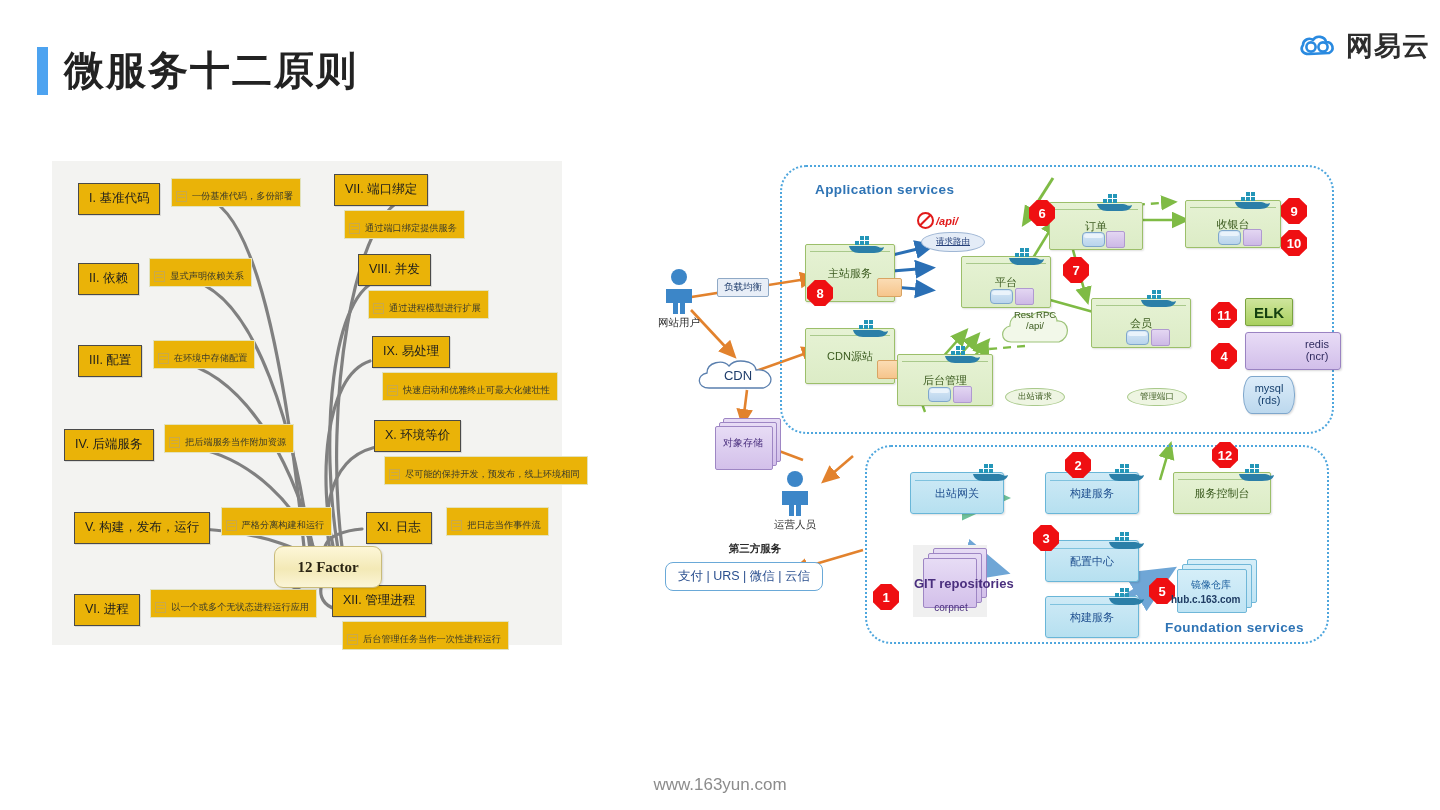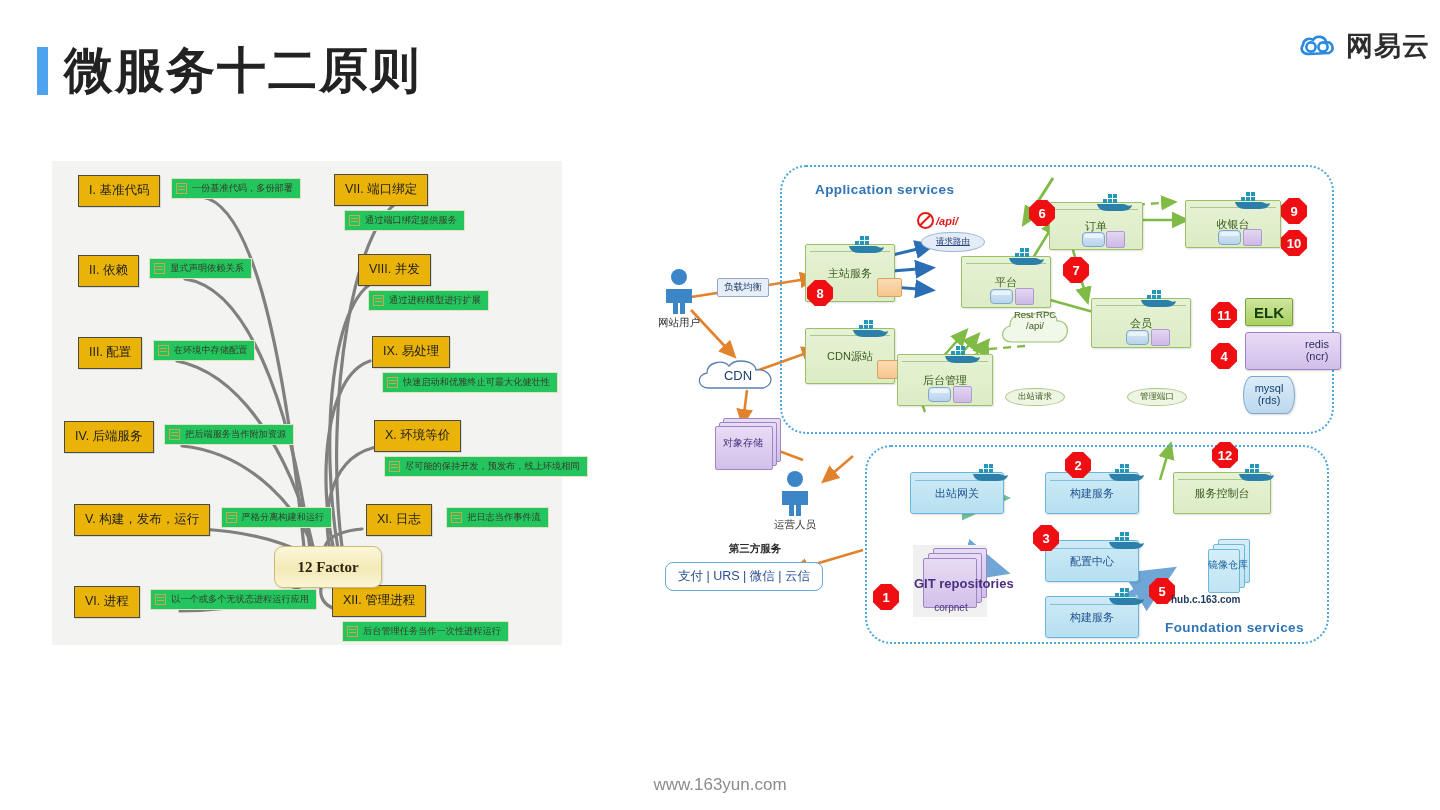--- a/index.html
+++ b/index.html
@@ -4,34 +4,34 @@
 <style>
   html,body{margin:0;padding:0;}
   body{
     width:1440px;height:810px;background:#ffffff;
     font-family:"Liberation Sans","DejaVu Sans",sans-serif;
     overflow:hidden;position:relative;
   }
   
   #header{position:absolute;left:0;top:0;width:1440px;height:120px;}
   #title-accent{position:absolute;left:37px;top:47px;width:11px;height:48px;background:#4da3f0;}
-  #page-title{position:absolute;left:64px;top:40px;font-size:49px;font-weight:bold;color:#222222;letter-spacing:2px;line-height:60px;white-space:nowrap;}
+  #page-title{position:absolute;left:64px;top:40px;font-size:40px;font-weight:bold;color:#222222;letter-spacing:2px;line-height:60px;white-space:nowrap;}
   #brand{position:absolute;right:10px;top:28px;display:flex;align-items:center;gap:8px;}
   #brand-text{font-size:27px;font-weight:bold;color:#2d2d2d;letter-spacing:1px;}
   
   #footer-url{position:absolute;left:0;top:775px;width:1440px;text-align:center;font-size:17px;color:#8c8c8c;}
 
   
   #mindmap{position:absolute;left:52px;top:161px;width:510px;height:484px;background:#f3f3f1;}
   #mindmap svg.links{position:absolute;left:0;top:0;width:510px;height:484px;}
   .mm-node{position:absolute;}
   .mm-box{background:#eab308;border:1.6px solid #4a4a4a;box-shadow:1px 1px 0 rgba(0,0,0,.10);
           padding:8px 10px;font-size:12.5px;color:#1d1d1d;display:inline-block;white-space:nowrap;line-height:1.1;}
-  .mm-note{background:#22c55e;border:1px solid #e2e2bd;margin-top:4px;margin-left:6px;
-           padding:3px 7px 3px 4px;font-size:9.2px;color:#3a3a2a;display:inline-flex;align-items:center;gap:5px;white-space:nowrap;}
+  .mm-note{background:#eab308;border:1px solid #e2e2bd;margin-top:4px;margin-left:6px;
+           padding:11px 7px 3px 4px;font-size:9.2px;color:#3a3a2a;display:inline-flex;align-items:center;gap:5px;white-space:nowrap;}
   .note-ico{display:inline-block;width:9px;height:9px;border:1px solid #c9a94a;position:relative;flex:0 0 auto;}
   .note-ico:before,.note-ico:after{content:"";position:absolute;left:1px;right:1px;height:1px;background:#c9a94a;}
   .note-ico:before{top:2px;} .note-ico:after{top:5px;}
   .mm-node.right .mm-note{margin-left:10px;}
   #mm-center{position:absolute;left:222px;top:385px;width:106px;height:40px;
       border:1.4px solid #c9bb7a;border-radius:9px;
       background:linear-gradient(180deg,#fdf7d8 0%,#f3e9b6 55%,#fbf5d6 100%);
       display:flex;align-items:center;justify-content:center;
       font-family:"Liberation Serif","DejaVu Serif",serif;font-weight:bold;font-size:15px;color:#2a2413;
       box-shadow:1px 1px 2px rgba(0,0,0,.12);}
@@ -549,21 +549,21 @@
   <div style="position:absolute;left:288px;top:395px;width:74px;height:72px;background:#f0f0f0;"></div>
   <div class="stacked" style="left:298px;top:398px;width:52px;height:48px;">
     <div class="sheet" style="left:10px;top:0;"></div>
     <div class="sheet" style="left:5px;top:5px;"></div>
     <div class="sheet" style="left:0;top:10px;"></div>
   </div>
   <div class="plain-lbl" style="left:289px;top:426px;width:84px;font-size:13px;color:#4a2f7e;font-weight:bold;">GIT repositories</div>
   <div class="plain-lbl" style="left:290px;top:452px;width:72px;font-size:10px;color:#4a2f7e;">corpnet</div>
   <div class="badge" style="left:248px;top:434px;">1</div>
 
-  <div class="stacked blue" style="left:552px;top:389px;width:30px;height:42px;margin-left:31px;">
+  <div class="stacked blue" style="left:552px;top:409px;width:68px;height:42px;">
     <div class="sheet" style="left:10px;top:0;"></div>
     <div class="sheet" style="left:5px;top:5px;"></div>
     <div class="sheet" style="left:0;top:10px;"></div>
     <div class="cap" style="top:62%;">镜像仓库</div>
   </div>
   <div class="hub-lbl" style="left:546px;top:444px;">hub.c.163.com</div>
 
 </div>
 
 <div id="footer-url">www.163yun.com</div>

